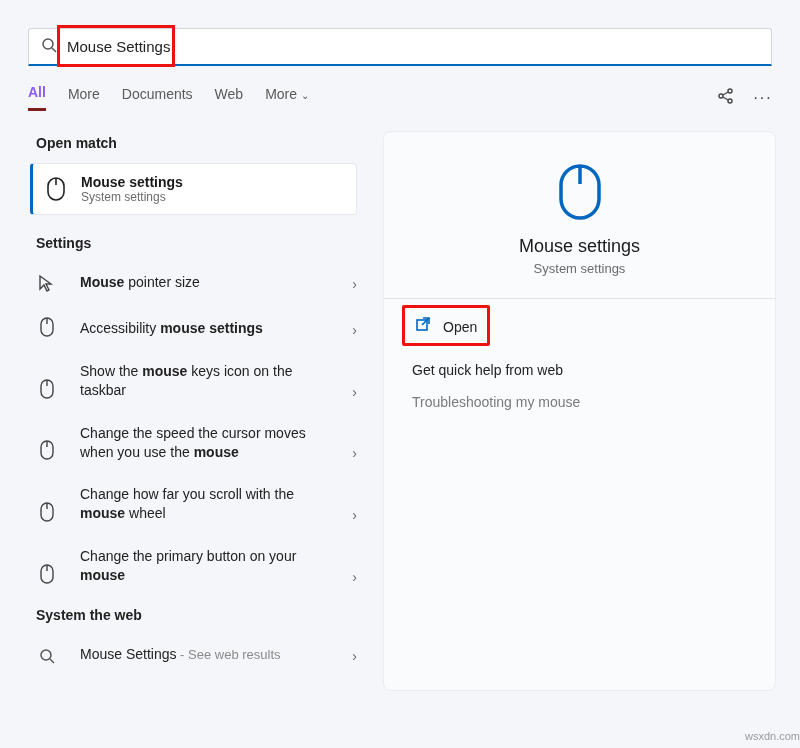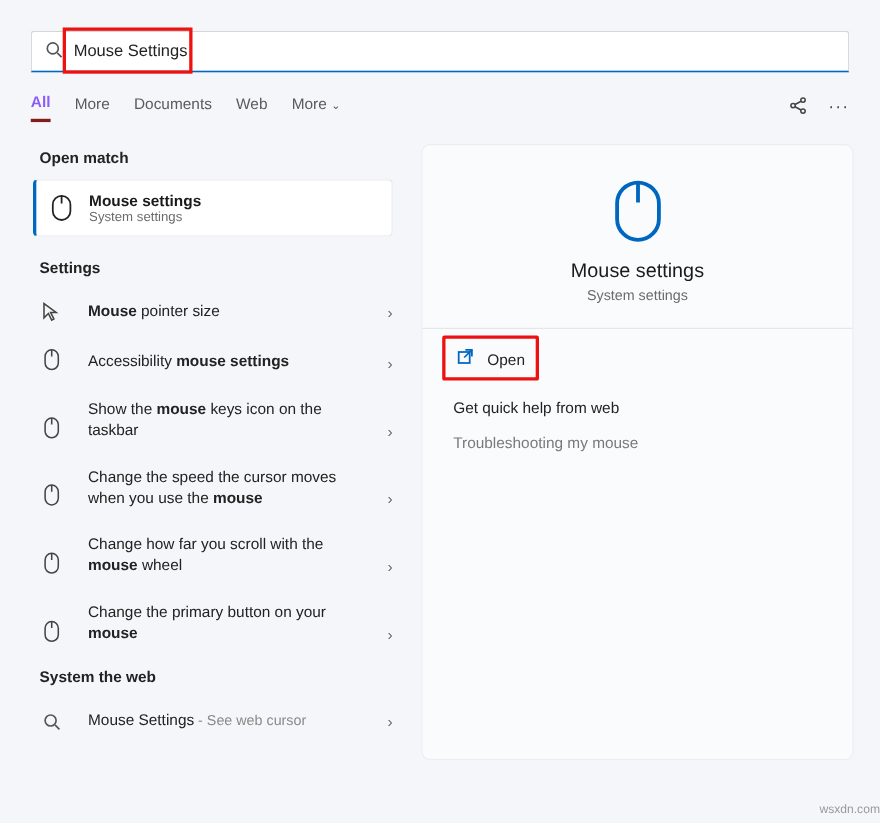--- a/index.html
+++ b/index.html
@@ -286,21 +286,21 @@
       <div class="section-title">System the web</div>
 
       <div class="setting-row web-row">
         <div class="icon">
           <svg width="16" height="16" viewBox="0 0 16 16">
               <circle cx="7" cy="7" r="5" fill="none" stroke="#555" stroke-width="1.5"></circle>
               <line x1="11" y1="11" x2="15" y2="15" stroke="#555" stroke-width="1.5"></line>
             </svg>
         </div>
         <div class="label">
-          <span>Mouse Settings</span><span class="sub"> - See web cursor</span>
+          <span>Mouse Settings</span><span class="sub"> - See web results</span>
         </div>
         <div class="chevron">›</div>
       </div>
     </div>
 
     <div class="right">
       <div class="preview-icon">
         <svg width="46" height="60" viewBox="0 0 46 60">
             <rect x="4" y="4" width="38" height="52" rx="19" fill="none" stroke="#0067c0" stroke-width="3.5"></rect>
             <line x1="23" y1="4" x2="23" y2="22" stroke="#0067c0" stroke-width="3.5"></line>

